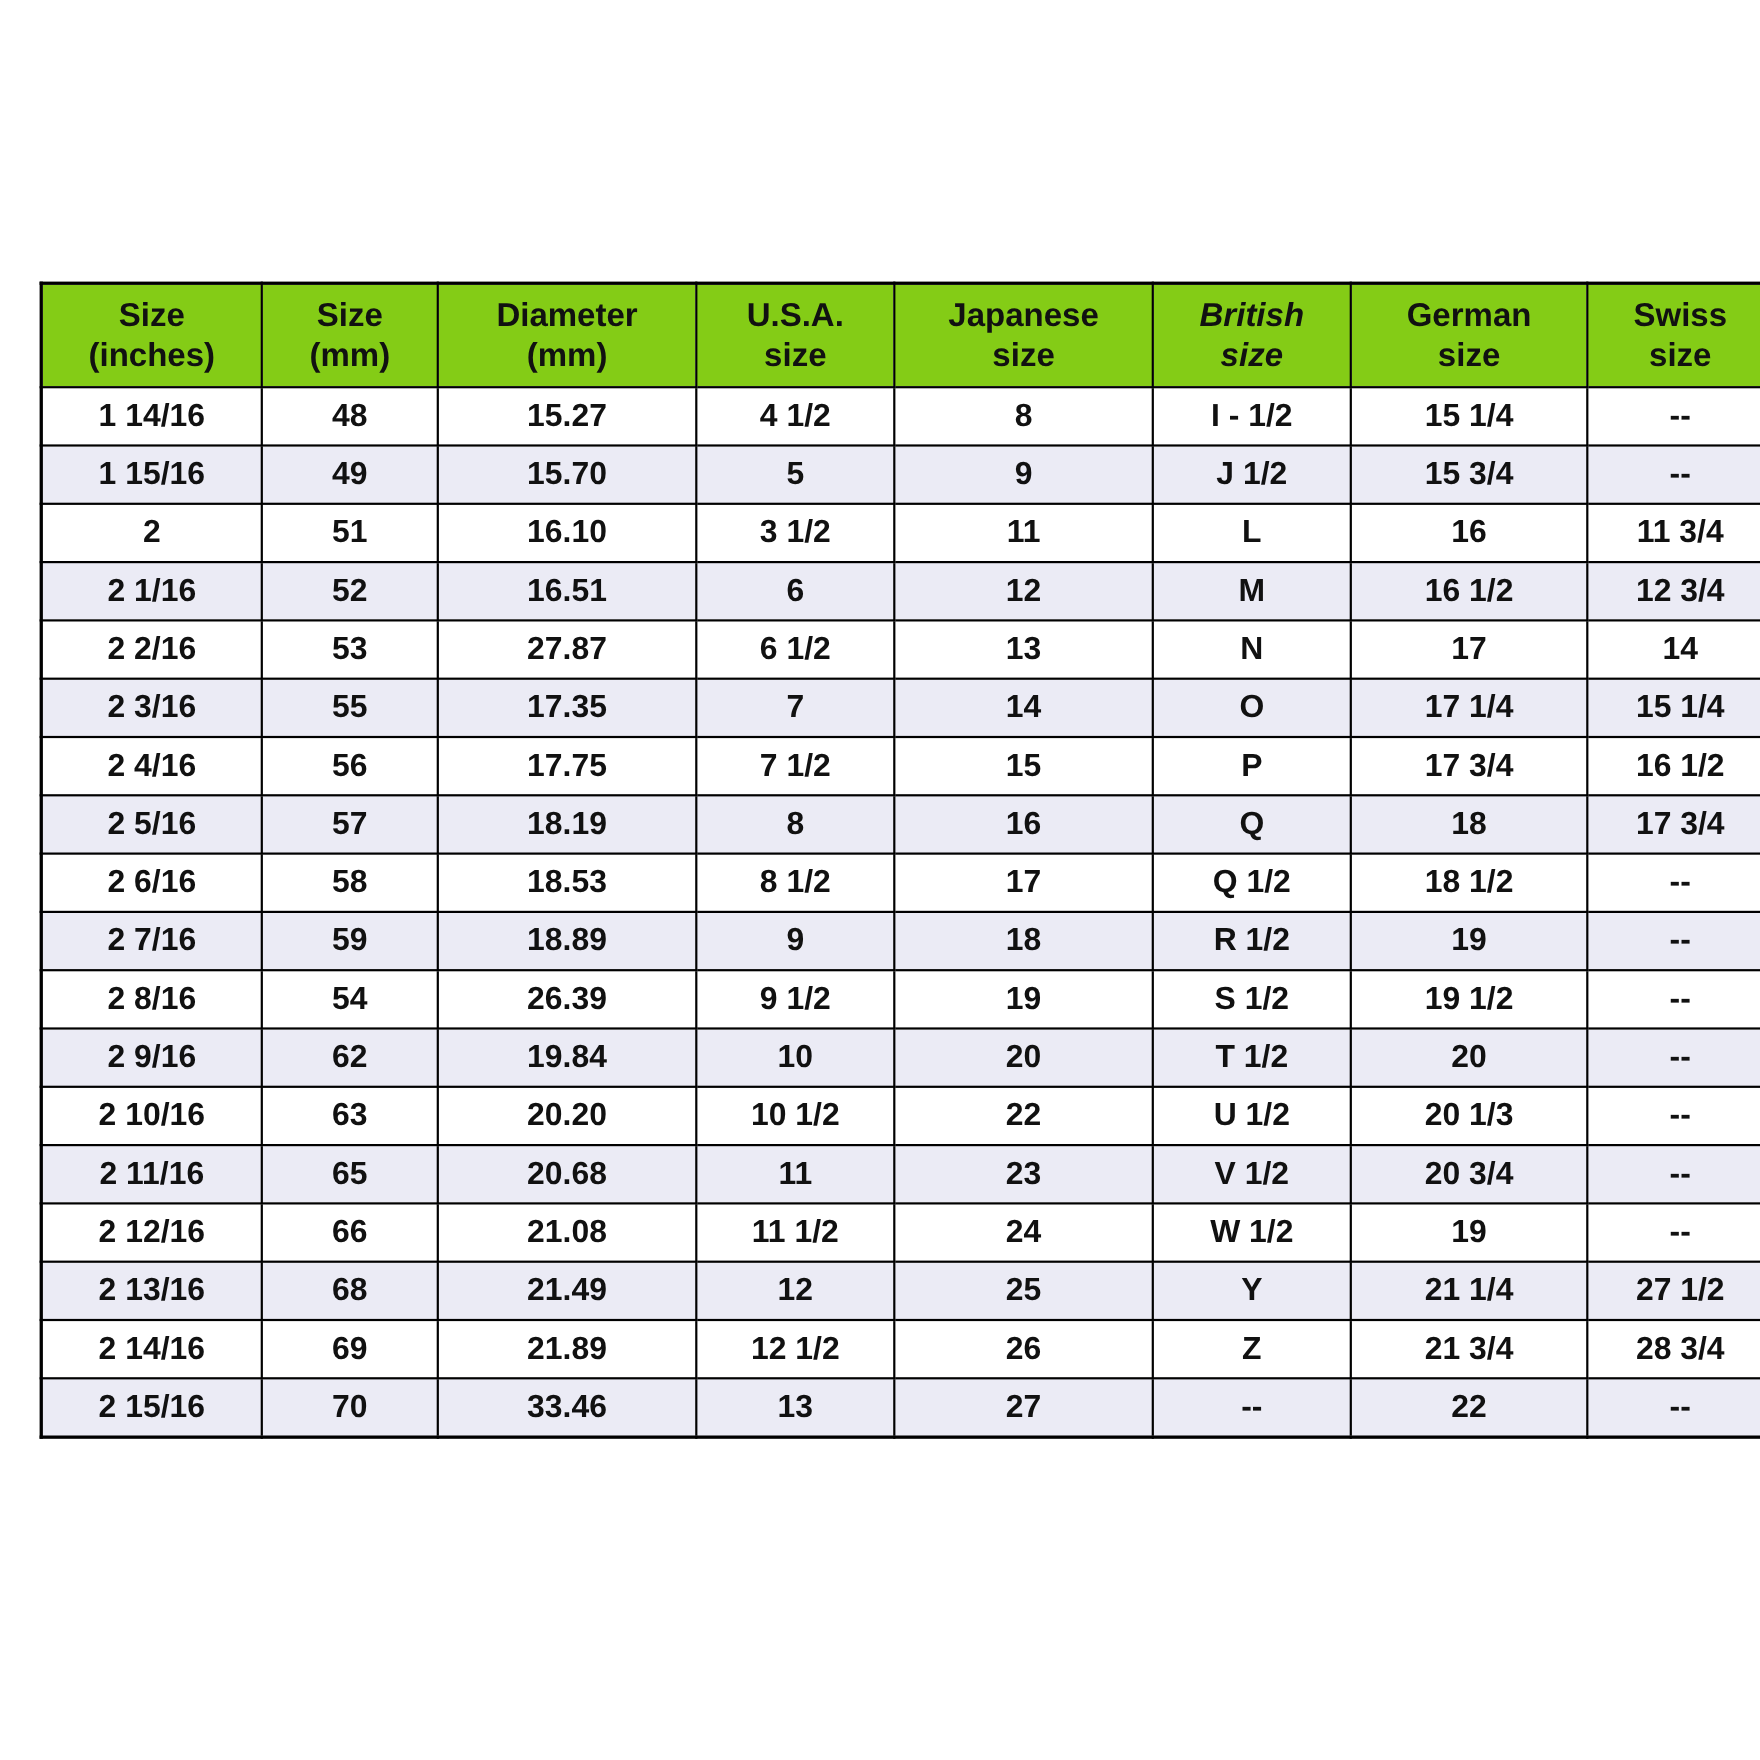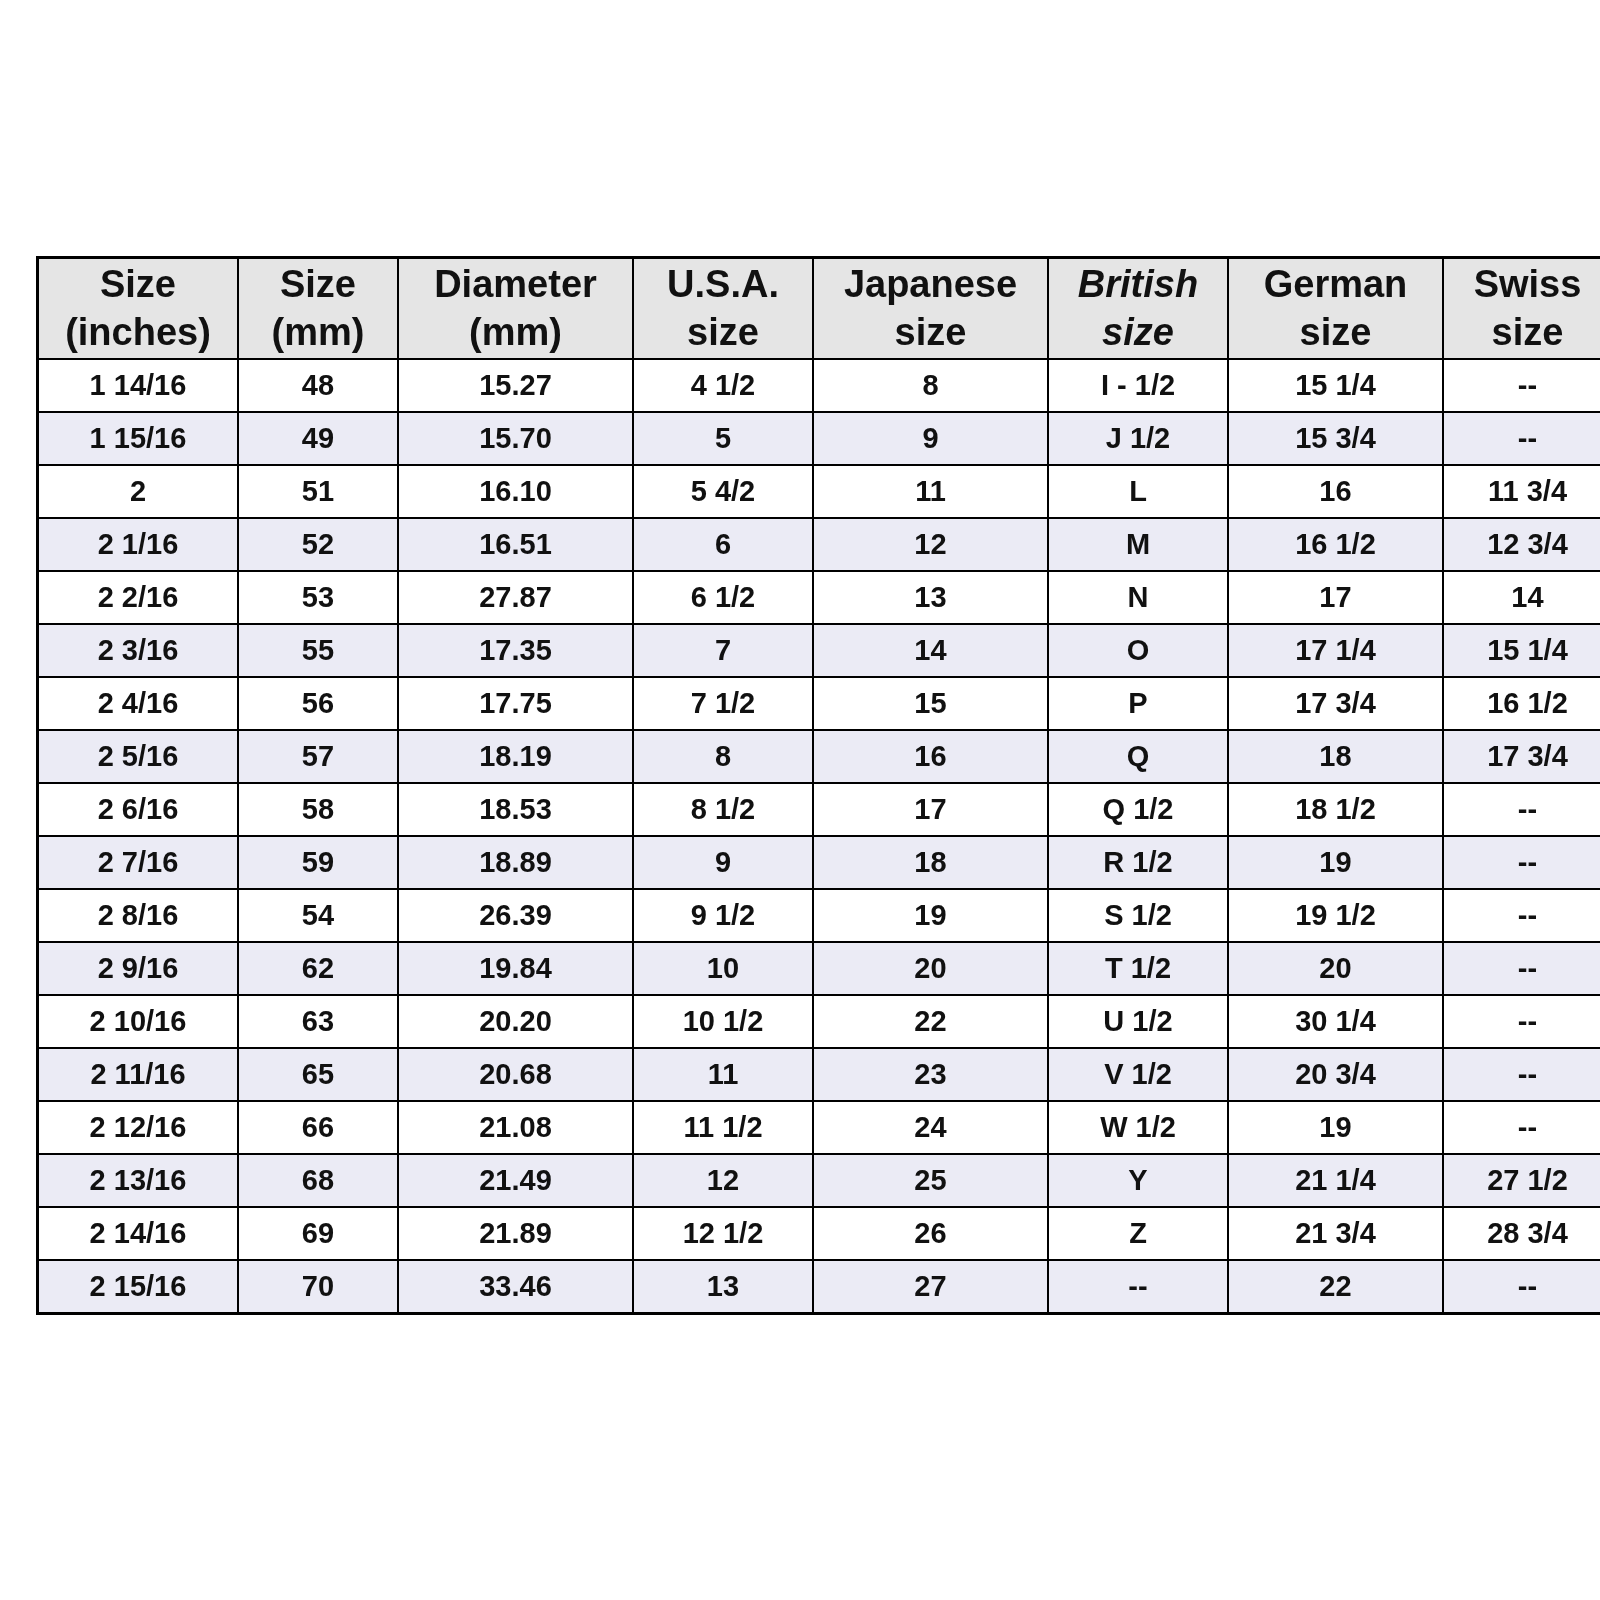--- a/index.html
+++ b/index.html
@@ -29,23 +29,23 @@
   }
   table.ring-size-table th,
   table.ring-size-table td {
     border: 2px solid #000000;
     text-align: center;
     vertical-align: middle;
     color: #111111;
     overflow: hidden;
   }
   table.ring-size-table th {
-    background: #e5e5e5;
+    background: #84cc16;
     font-weight: bold;
-    font-size: 38px;
+    font-size: 30px;
     line-height: 1.25;
     height: 88px;
     white-space: pre-line;
     padding: 2px 4px;
   }
   table.ring-size-table td {
     background: #ffffff;
     font-weight: bold;
     font-size: 29px;
     height: 51px;
@@ -107,21 +107,21 @@
           <td>5</td>
           <td>9</td>
           <td>J 1/2</td>
           <td>15 3/4</td>
           <td>--</td>
         </tr>
         <tr>
           <td>2</td>
           <td>51</td>
           <td>16.10</td>
-          <td>5 4/2</td>
+          <td>3 1/2</td>
           <td>11</td>
           <td>L</td>
           <td>16</td>
           <td>11 3/4</td>
         </tr>
         <tr class="alt">
           <td>2 1/16</td>
           <td>52</td>
           <td>16.51</td>
           <td>6</td>
@@ -210,21 +210,21 @@
           <td>20</td>
           <td>--</td>
         </tr>
         <tr>
           <td>2 10/16</td>
           <td>63</td>
           <td>20.20</td>
           <td>10 1/2</td>
           <td>22</td>
           <td>U 1/2</td>
-          <td>30 1/4</td>
+          <td>20 1/3</td>
           <td>--</td>
         </tr>
         <tr class="alt">
           <td>2 11/16</td>
           <td>65</td>
           <td>20.68</td>
           <td>11</td>
           <td>23</td>
           <td>V 1/2</td>
           <td>20 3/4</td>

